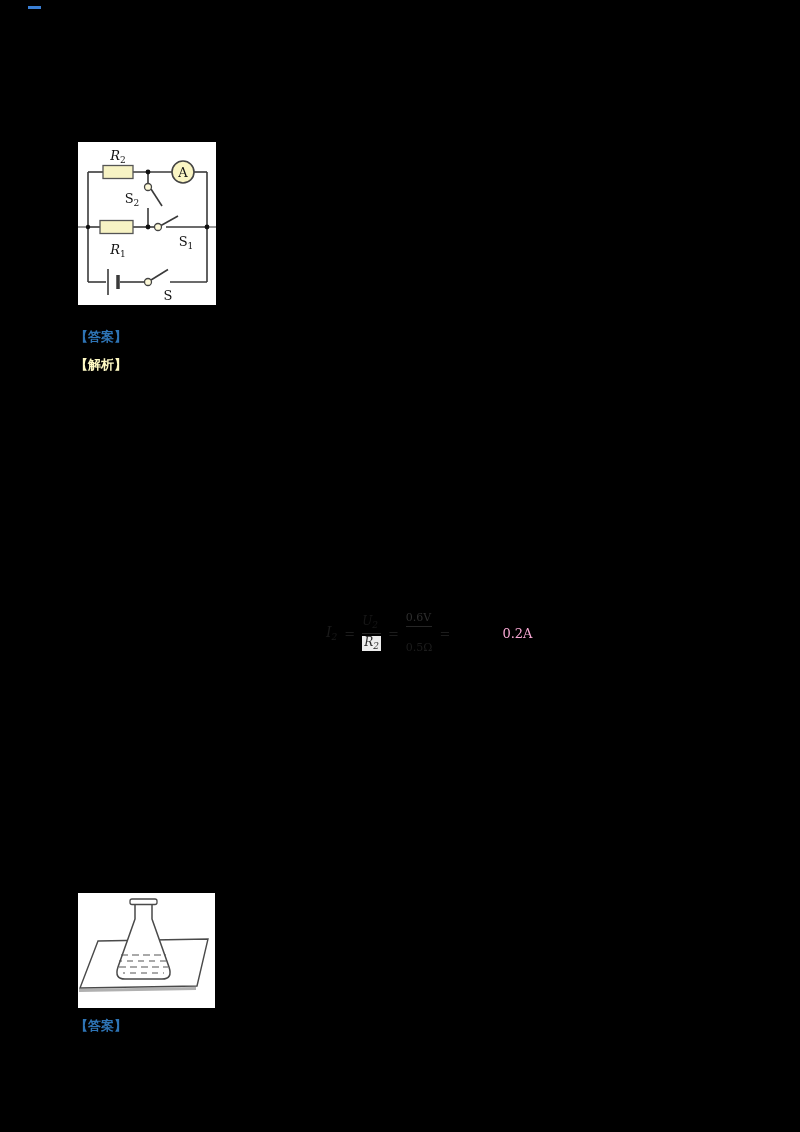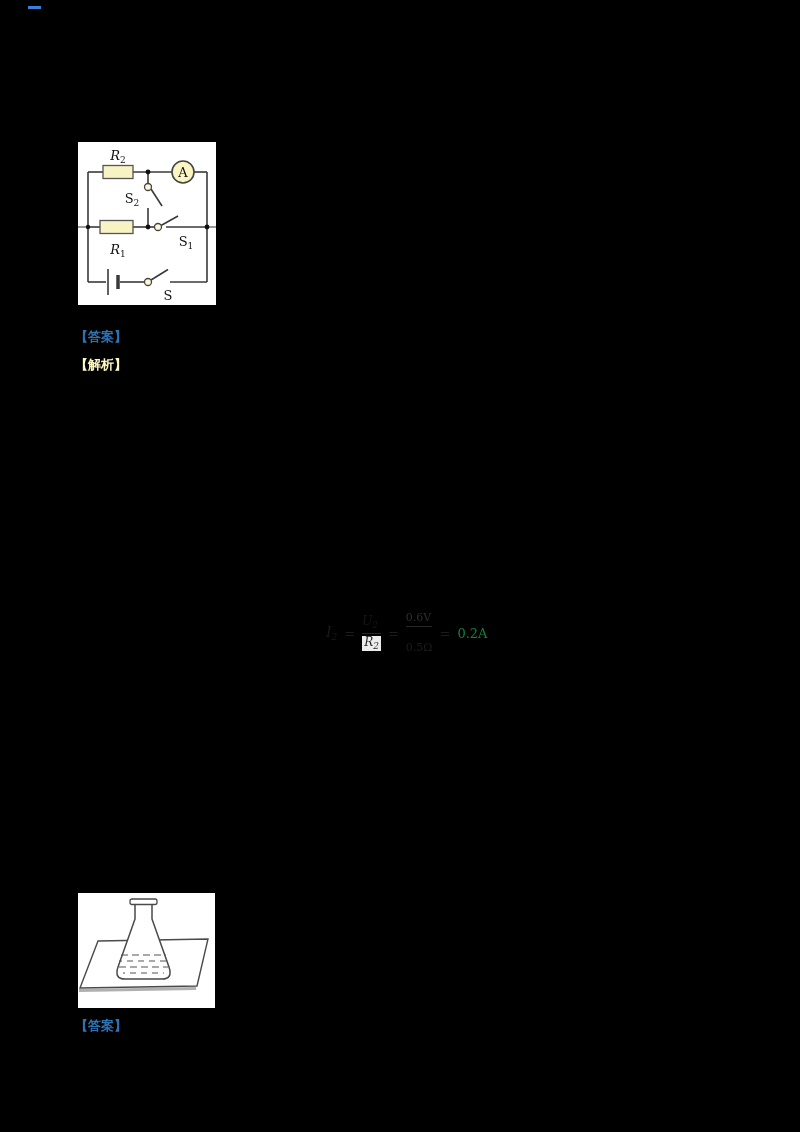--- a/index.html
+++ b/index.html
@@ -27,21 +27,21 @@
   .f-sub{font-size:9px;vertical-align:-3px;}
   .f-eq{font-size:13px;color:#1c1c1c;}
   .frac{display:inline-flex;flex-direction:column;line-height:1.05;
         font-size:12px;}
   .frac .bar{height:1px;background:#262626;align-self:stretch;margin:2px 0;}
   .frac1 .num{color:#171717;}
   .den-hilite{background:#ededed;color:#2b2b2b;padding:0 2px;}
   .frac2{font-size:11px;}
   .frac2 .num{color:#2e2e2e;}
   .frac2 .den{color:#1c1c1c;margin-top:13px;}
-  .f-result{color:#15803d;font-size:13px;}
+  .f-result{color:#f9a8d4;font-size:13px;margin-left:45px;}
 
   svg text{font-family:"DejaVu Serif", serif;}
 </style>
 </head>
 <body>
 
 <div class="page">
 
   <div class="top-marker" style="background:#3a7fd5;"></div>
 

